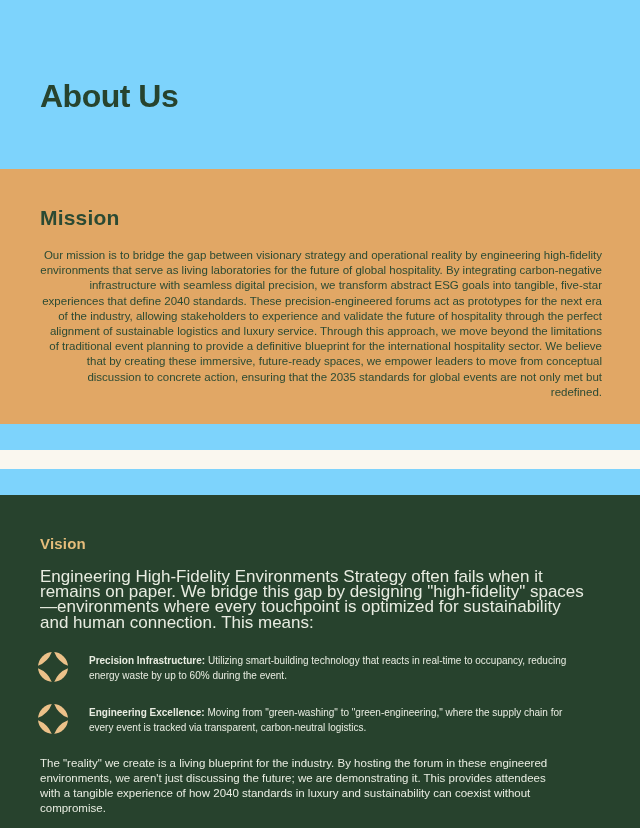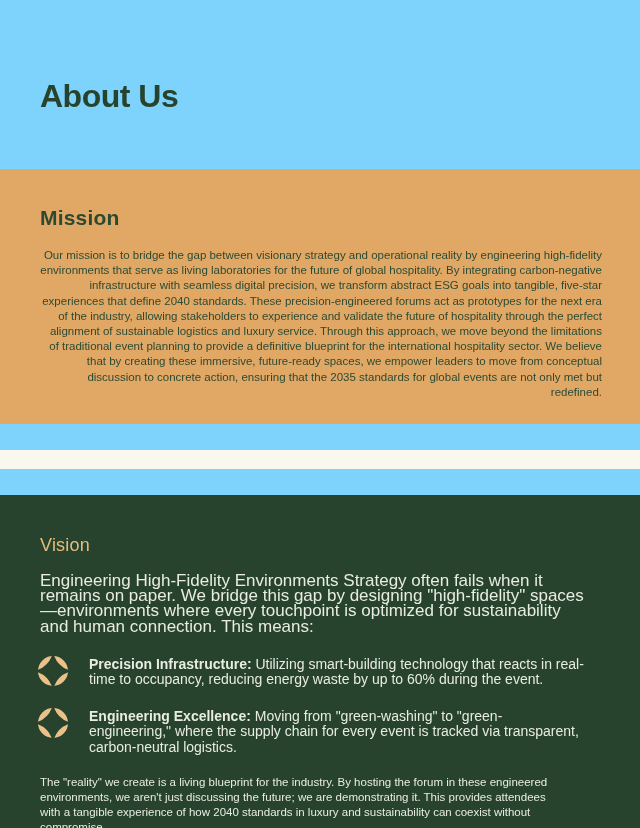--- a/index.html
+++ b/index.html
@@ -60,22 +60,22 @@
   
   .vision-band {
     height: 338px;
     flex: 0 0 auto;
     background: #27422D;
     padding: 40px 40px 0 40px;
     color: #E8ECE1;
   }
   .vision-band h2 {
     color: #E5BD7B;
-    font-size: 18px;
-    font-weight: 400;
+    font-size: 15px;
+    font-weight: 700;
     letter-spacing: 0.2px;
   }
   .vision-intro {
     margin-top: 17px;
     font-size: 17px;
     line-height: 15.2px;
     width: 545px;
   }
   .bullets { margin-top: 21px; }
   .bullet {
@@ -85,21 +85,21 @@
   }
   .bullet-icon {
     flex: 0 0 auto;
     width: 30px;
     height: 30px;
     margin: 1px 21px 0 -2px;
     display: inline-block;
   }
   .bullet-icon svg { display: block; width: 30px; height: 30px; }
   .bullet-text {
-    font-size: 14px;
+    font-size: 10px;
     line-height: 15.2px;
     width: 495px;
     padding-top: 2px;
   }
   .bullet-text strong { font-weight: 700; }
   .vision-closing {
     margin-top: 8px;
     font-size: 11.5px;
     line-height: 15.2px;
     width: 520px;

